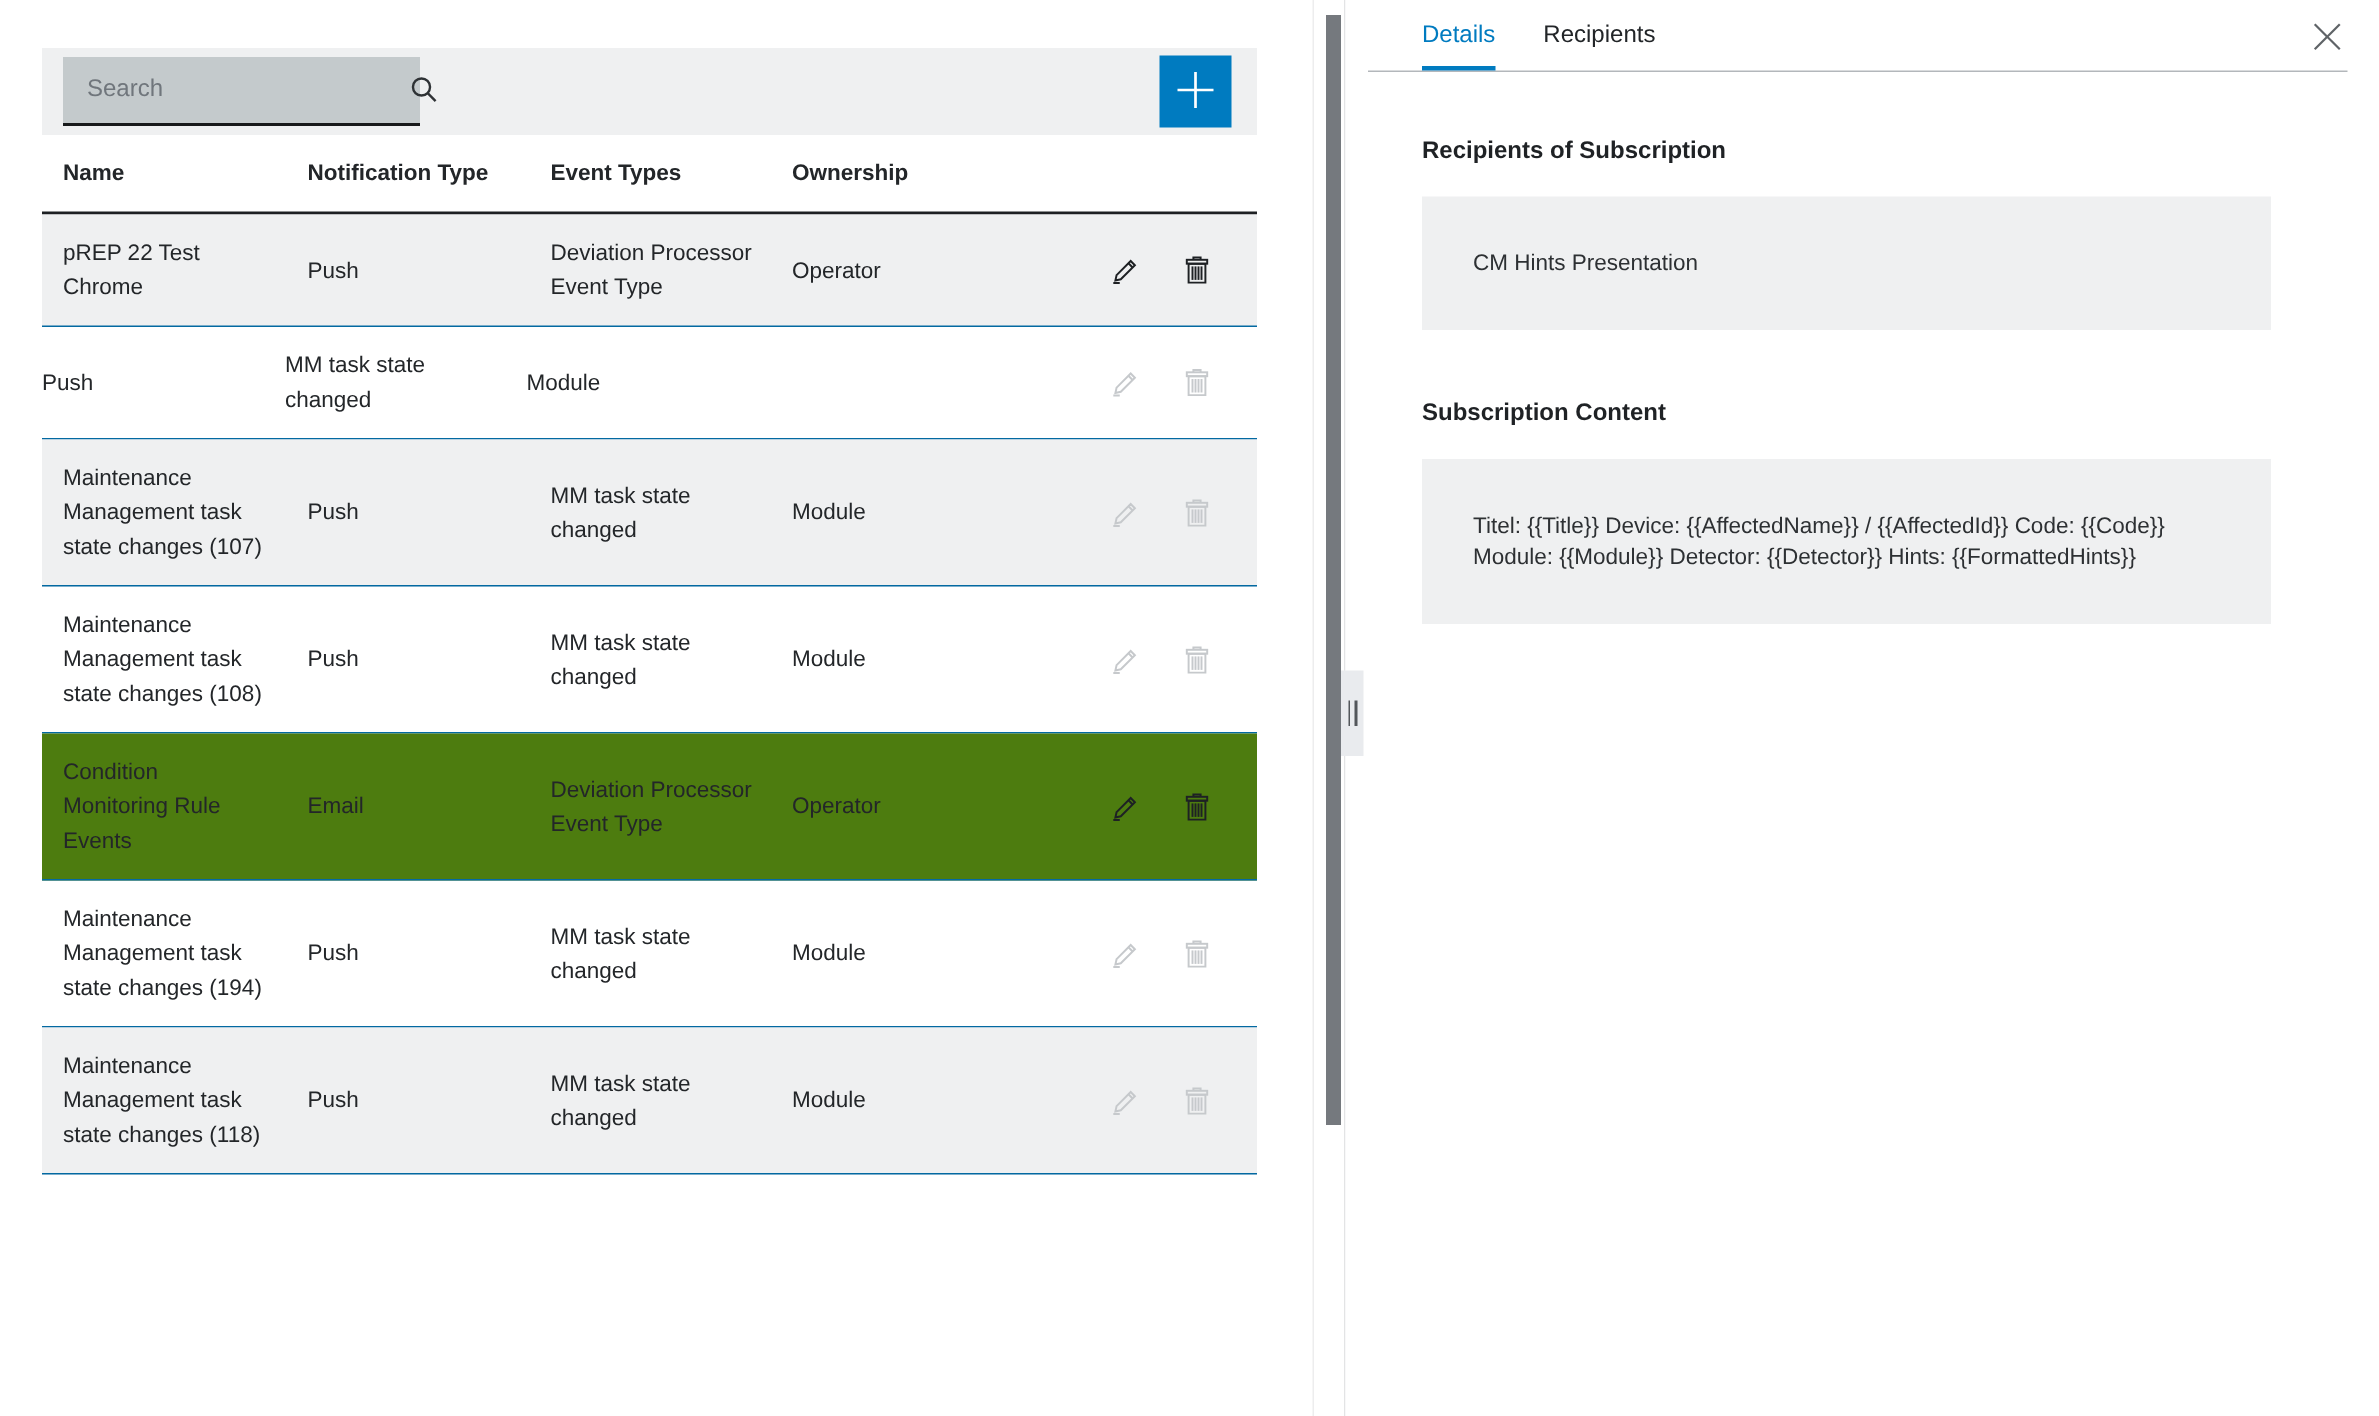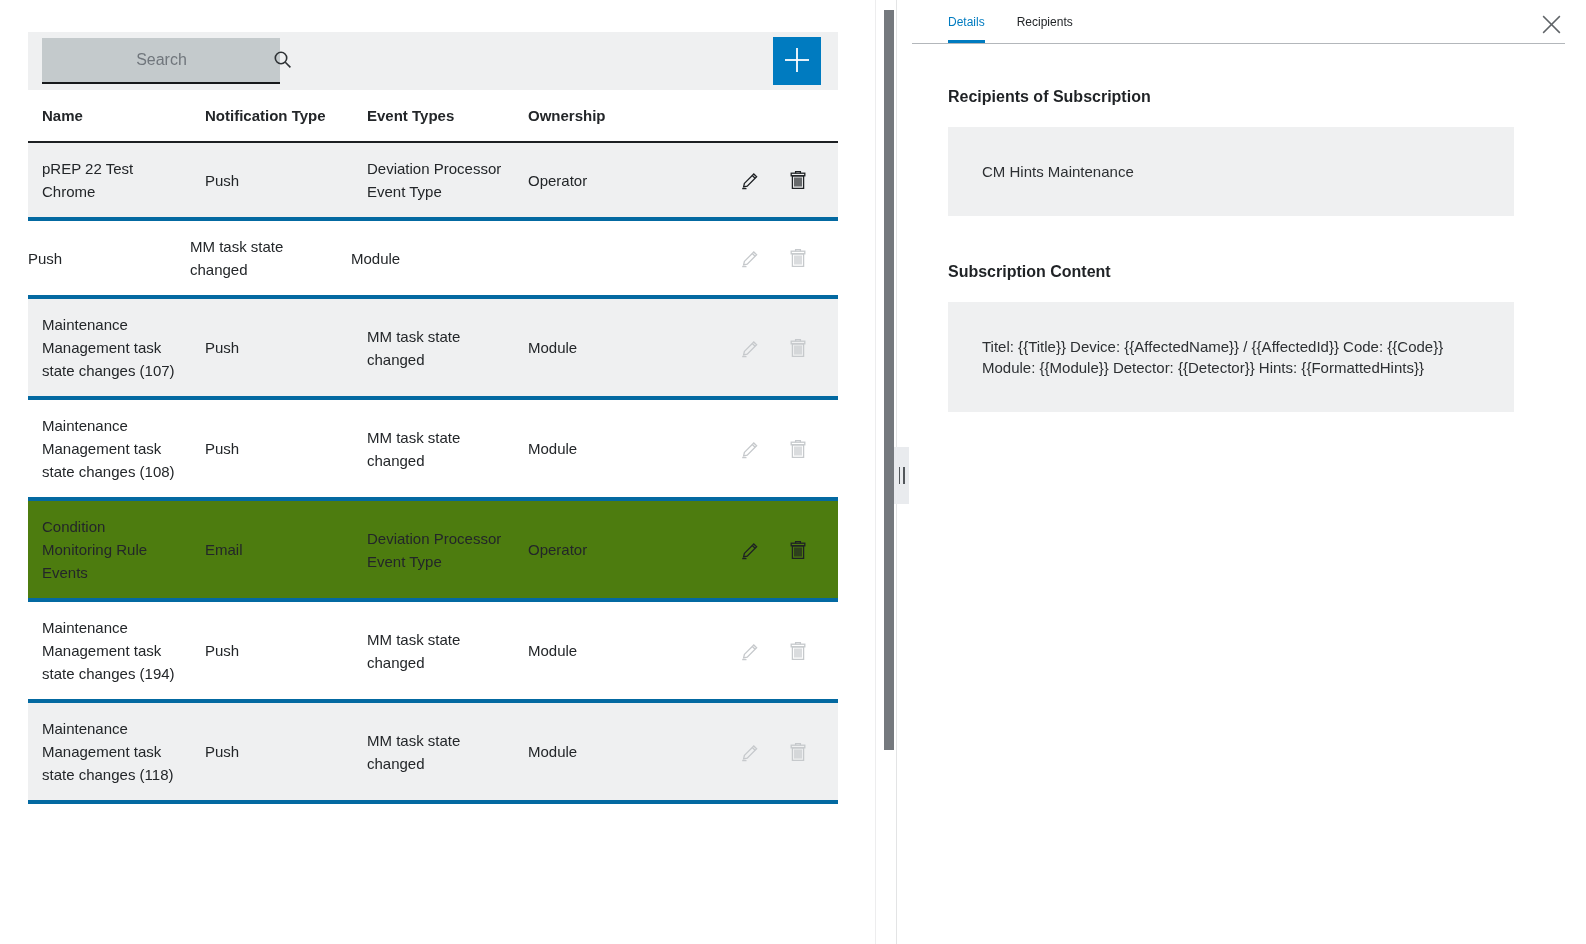--- a/index.html
+++ b/index.html
@@ -6,48 +6,48 @@
   html,body { background:#fff; }
   body { font-family:"Liberation Sans","DejaVu Sans",sans-serif; color:#232629; width:1586px; height:944px; overflow:hidden; }
   .app { position:relative; width:1586px; height:944px; background:#fff; }
 
   
   .left-panel { position:absolute; left:0; top:0; width:896px; height:944px; background:#fff; overflow:hidden; }
   .table-area { position:absolute; left:28px; top:0; width:810px; }
 
   .toolbar { position:relative; margin-top:32px; height:58px; background:#eff0f1; }
   .search-field { position:absolute; left:14px; top:6px; width:238px; height:46px; background:#c4cacc; border-bottom:2px solid #17191b; display:flex; align-items:center; }
-  .search-field input { flex:1; border:none; outline:none; background:transparent; font-family:inherit; font-size:16px; color:#2b2e31; padding:0 6px 0 16px;text-align:center; }
+  .search-field input { flex:1; border:none; outline:none; background:transparent; font-family:inherit; font-size:16px; color:#2b2e31; padding:0 6px 0 16px; }
   .search-field input::placeholder { color:#70767c; opacity:1; }
   .search-icon-btn { width:40px; height:100%; display:flex; align-items:center; justify-content:center; cursor:pointer; color:#2e3235; }
   .add-btn { position:absolute; right:17px; top:5px; width:48px; height:48px; background:#007bc0; border:none; color:#fff; display:flex; align-items:center; justify-content:center; cursor:pointer; }
 
   .thead { display:flex; align-items:center; min-height:53px; border-bottom:2px solid #1d2023; font-weight:bold; font-size:15px; line-height:22px; }
-  .tr { display:flex; align-items:center; padding:14px 0; border-bottom:4px solid #0369a1; font-size:15px; line-height:23px; }
+  .tr { display:flex; align-items:center; padding:14px 0; border-bottom:1px solid #0369a1; font-size:15px; line-height:23px; }
   .tr.shaded { background:#eff0f1; }
   .tr.selected { background:#4d7c0f; }
   .c-name  { width:177px; padding-left:14px; padding-right:28px; }
   .c-notif { width:162px; padding-right:20px; }
   .c-event { width:161px; padding-right:20px; }
   .c-own   { width:133px; padding-right:12px; }
   .c-actions { flex:1; display:flex; justify-content:flex-end; align-items:center; gap:23px; padding-right:28px; }
   .action-icon { width:24px; height:24px; color:#1e2124; cursor:pointer; display:flex; align-items:center; justify-content:center; }
   .tr.actions-disabled .action-icon { color:#c6c9cc; cursor:default; }
 
   
   .scroll-track { position:absolute; left:875px; top:0; width:20px; height:944px; border-left:1px solid #ededee; }
   .scroll-thumb { position:absolute; left:884px; top:10px; width:10px; height:740px; background:#75797e; cursor:pointer; }
   .panel-divider { position:absolute; left:896px; top:0; width:1px; height:944px; background:#e3e4e5; }
   .splitter-handle { position:absolute; left:894px; top:447px; width:15px; height:57px; background:#e9ebee; z-index:3; display:flex; align-items:center; justify-content:center; gap:3px; cursor:col-resize; }
   .splitter-handle i { display:block; width:1.5px; height:17px; background:#53575b; }
 
   
   .right-panel { position:absolute; left:897px; top:0; width:689px; height:944px; background:#fff; }
   .tabbar { margin:0 21px 0 15px; padding:15px 0 0 36px; display:flex; gap:32px; border-bottom:1px solid #b3b7bb; }
-  .tab { font-size:12px; padding-bottom:11px; cursor:pointer; color:#222528; border-bottom:3px solid transparent; }
+  .tab { font-size:16px; padding-bottom:11px; cursor:pointer; color:#222528; border-bottom:3px solid transparent; }
   .tab.active { color:#007bc0; border-bottom-color:#007bc0; }
   .close-btn { position:absolute; top:13px; right:22px; width:26px; height:26px; background:none; border:none; cursor:pointer; color:#5f6putz367;
   }
   .close-btn { color:#5f6367; display:flex; align-items:center; justify-content:center; }
 
   .rp-content { padding:44px 72px 0 51px; }
   .rp-heading { font-size:16px; font-weight:bold; color:#1f2225; }
   .rp-box { background:#eff0f1; margin-top:21px; padding:34px; font-size:15px; line-height:21px; color:#2d3033; }
   .rp-section + .rp-section { margin-top:47px; }
 </style>
@@ -292,21 +292,21 @@
         <svg width="23" height="23" viewBox="0 0 22 22" fill="none" stroke="currentColor" stroke-width="1.4">
           <line x1="3" y1="3" x2="19" y2="19"></line>
           <line x1="19" y1="3" x2="3" y2="19"></line>
         </svg>
       </span>
     </button>
 
     <div class="rp-content">
       <div class="rp-section">
         <div class="rp-heading">Recipients of Subscription</div>
-        <div class="rp-box">CM Hints Maintenance</div>
+        <div class="rp-box">CM Hints Presentation</div>
       </div>
       <div class="rp-section">
         <div class="rp-heading">Subscription Content</div>
         <div class="rp-box">Titel: {{Title}} Device: {{AffectedName}} / {{AffectedId}} Code: {{Code}} Module: {{Module}} Detector: {{Detector}} Hints: {{FormattedHints}}</div>
       </div>
     </div>
   </div>
 
 </div>
 

